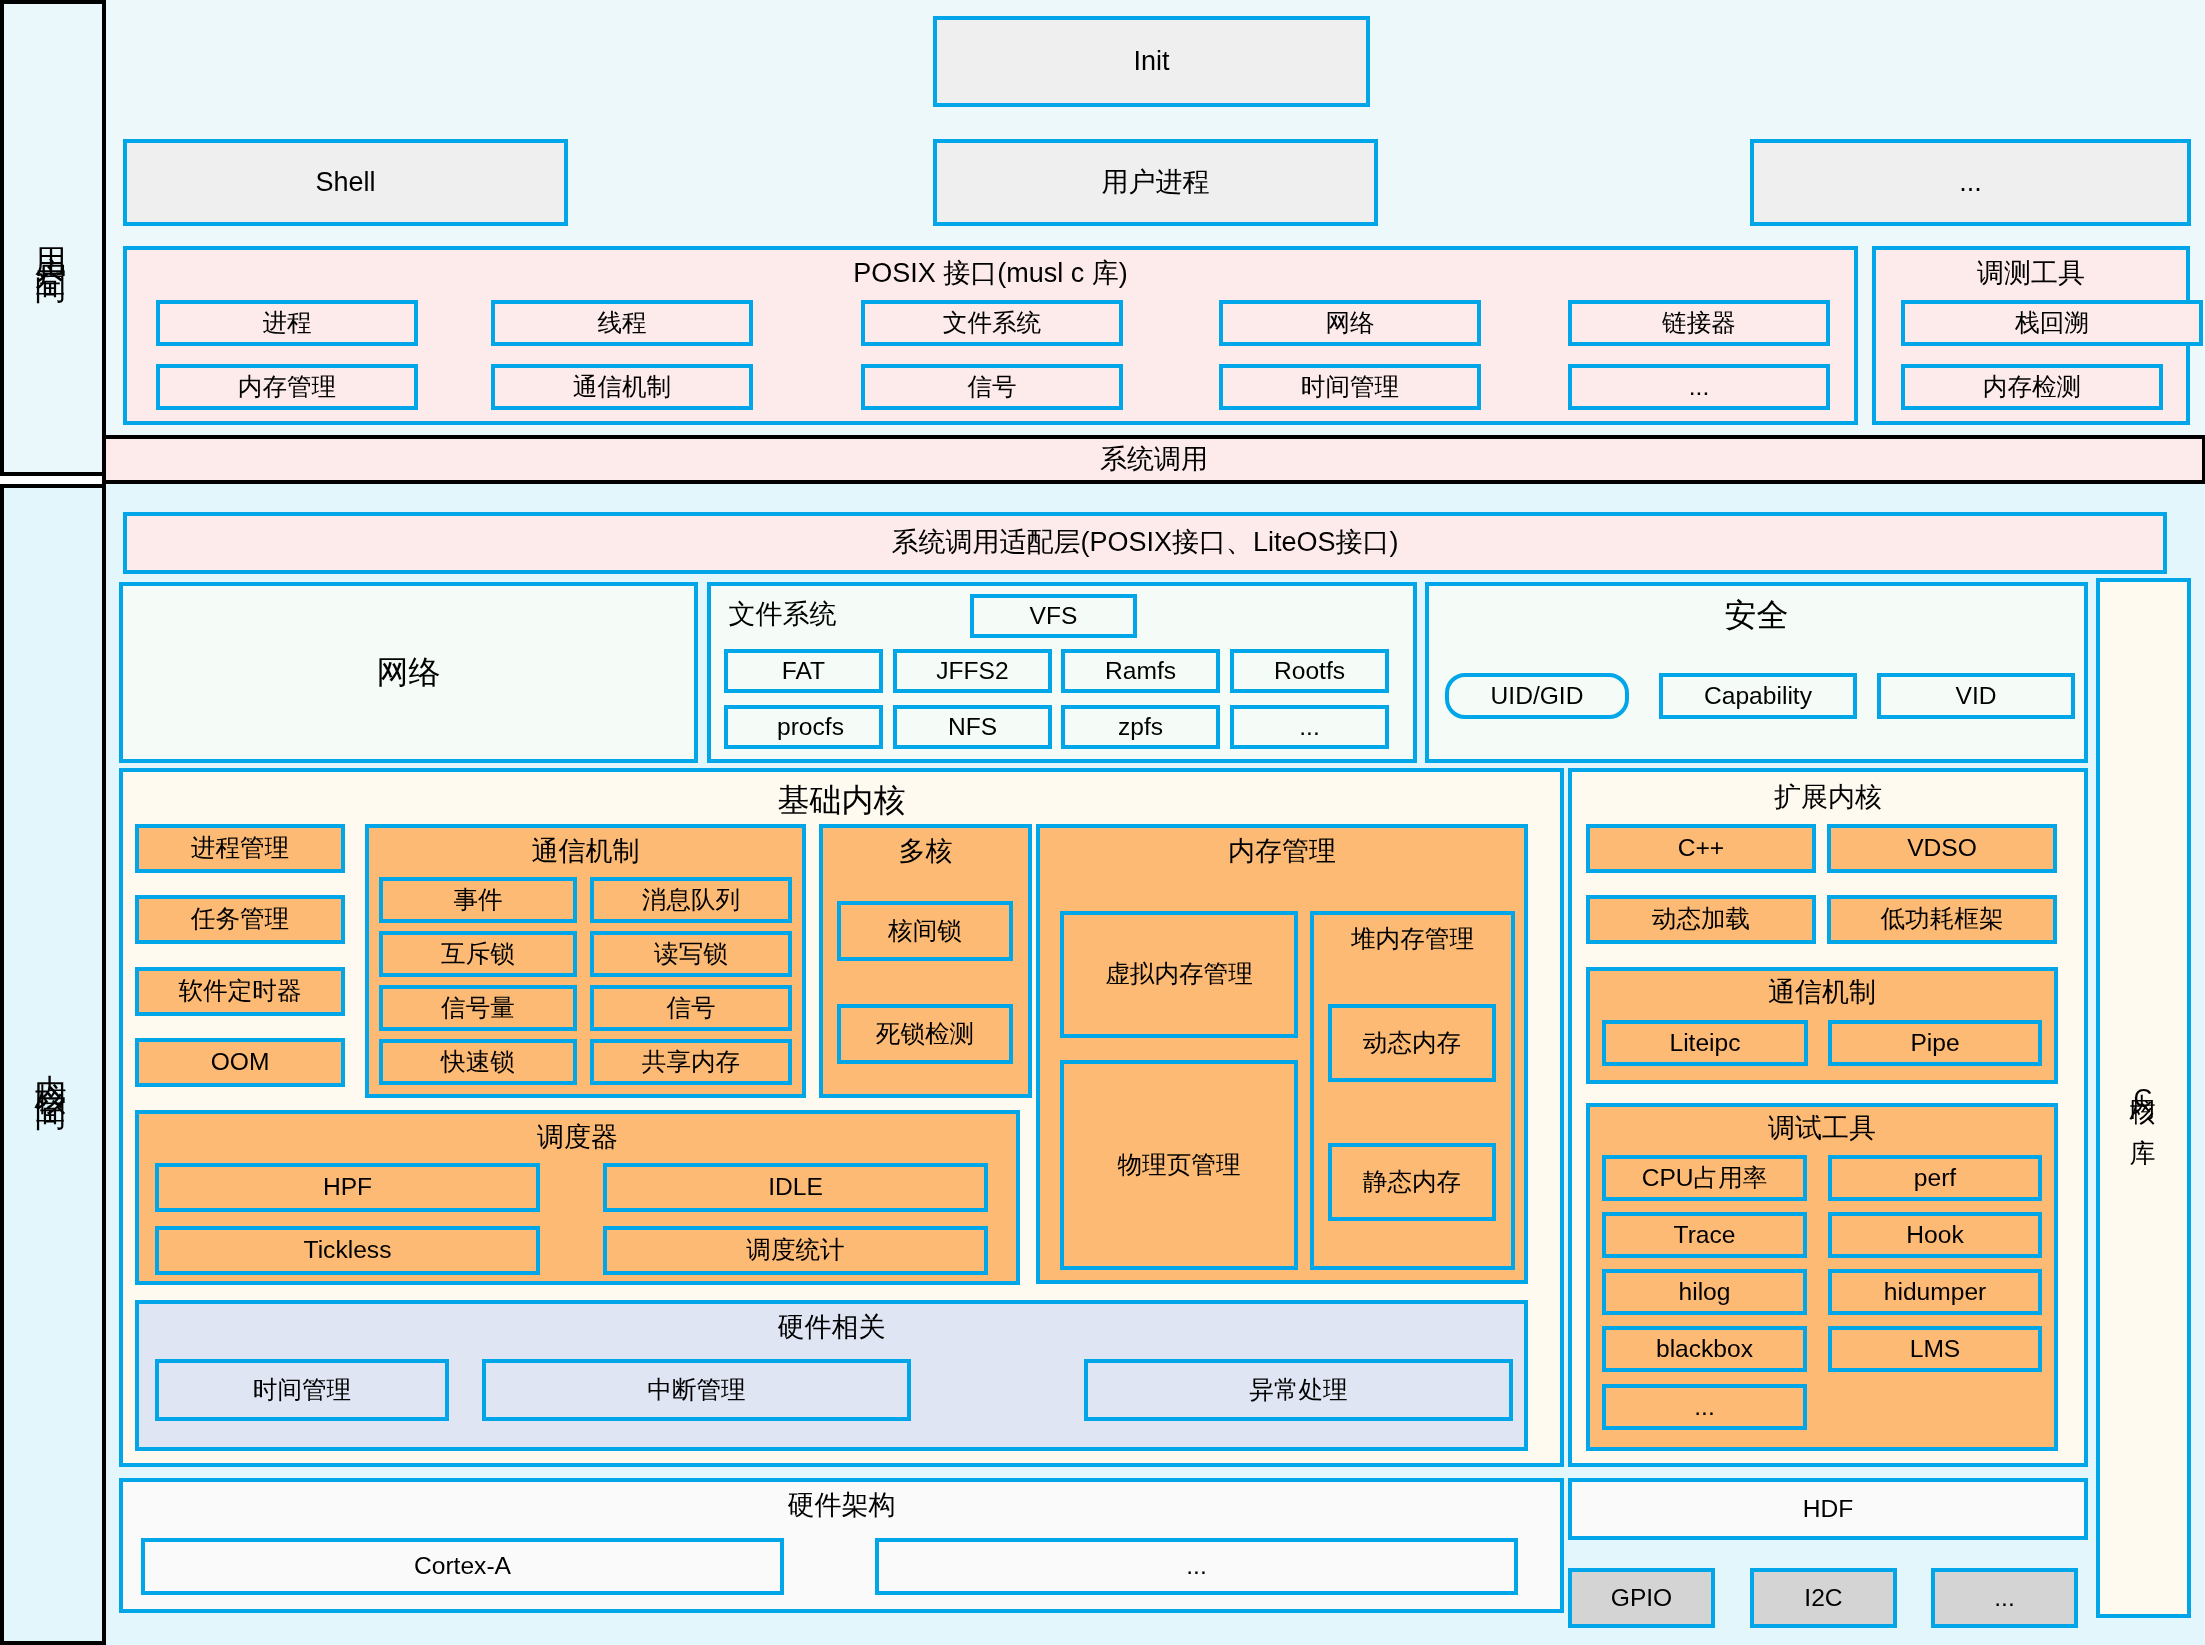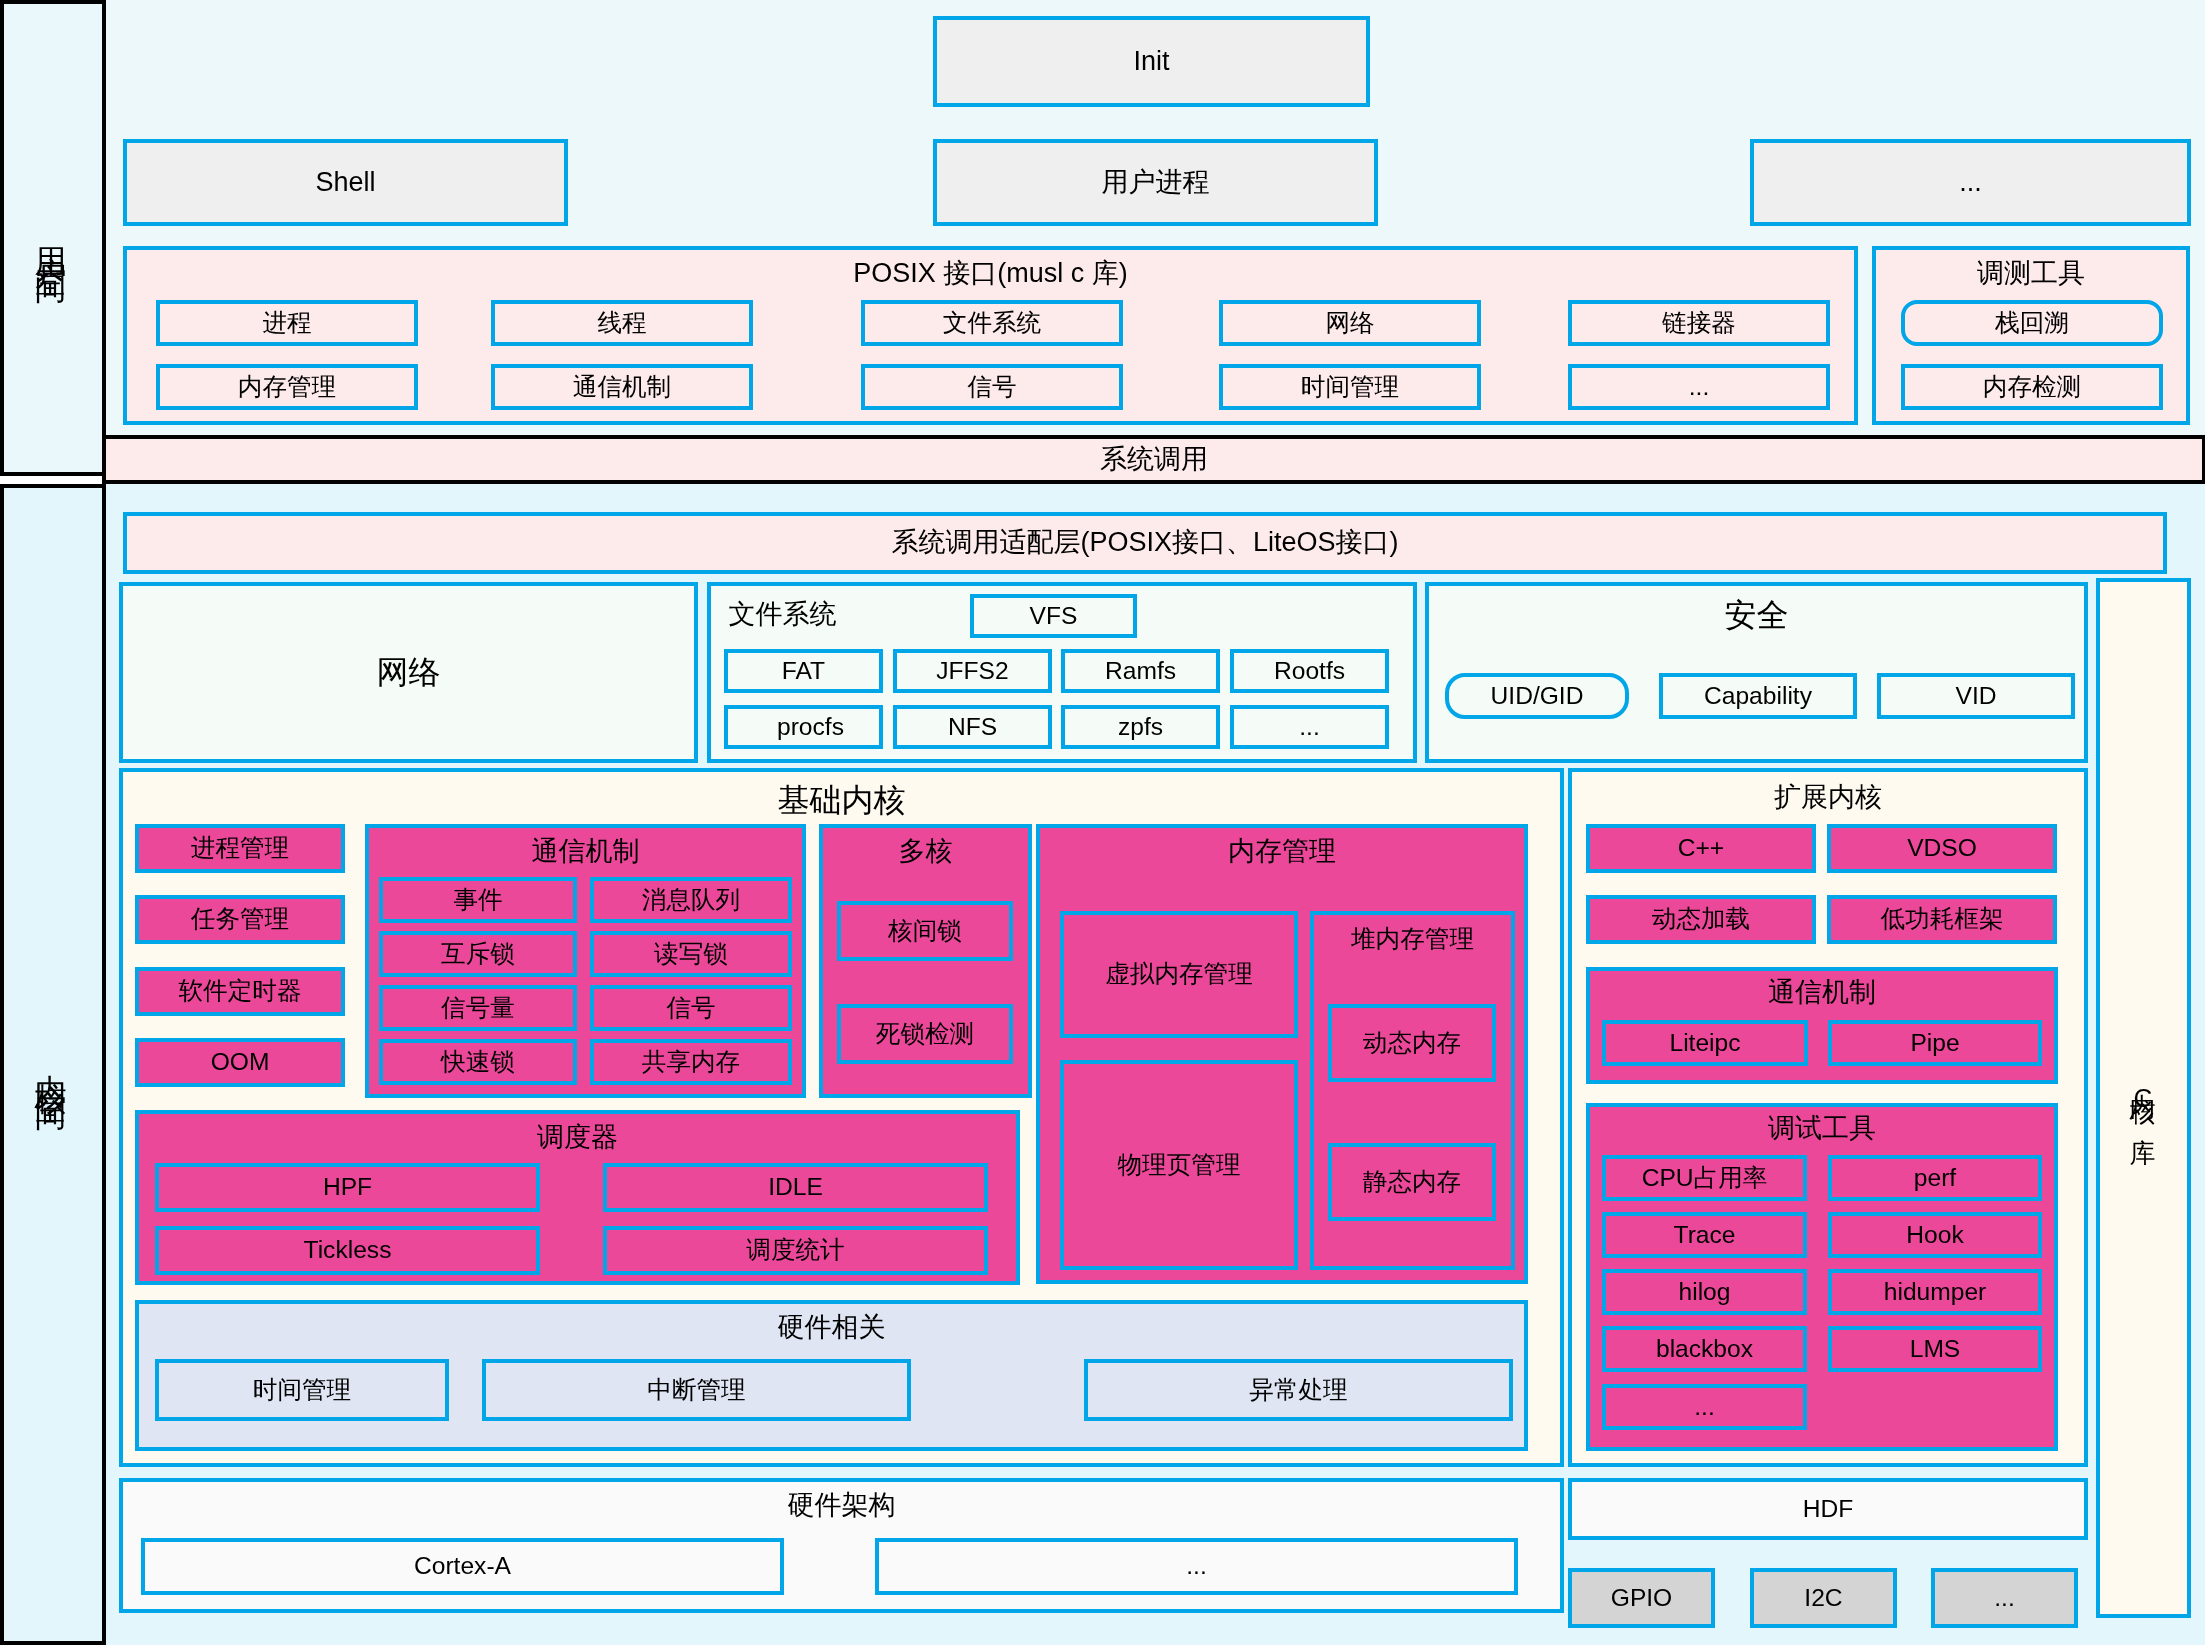--- a/index.html
+++ b/index.html
@@ -20,21 +20,21 @@
   .sidecap{position:absolute;display:flex;align-items:center;justify-content:center;}
   .vtext{writing-mode:vertical-rl;text-orientation:upright;font-size:32px;letter-spacing:8px;color:#000;}
 
   
   .f-grey{background:#efefef;}
   .f-pink{background:#fdeaea;}
   .f-pinkdeep{background:#fdeaea;}
   .f-white{background:#fafafa;}
   .f-mint{background:#f5fcf7;}
   .f-cream{background:#fffaf0;}
-  .f-ltblue{background:#ec4899;}
+  .f-ltblue{background:#fdba74;}
   .f-lav{background:#dfe5f3;}
   .f-grey2{background:#d4d4d4;margin-top:16px;}
 
   .titlerow{position:absolute;left:0;right:0;top:8px;text-align:center;}
 </style>
 </head>
 <body>
 
 <div id="root">
 
@@ -92,21 +92,21 @@
   <div class="bx f-pink center" style="left:1219px;top:364px;width:262px;height:46px;">
       <span class="cap lbl-sm lbl">时间管理</span>
     </div>
   <div class="bx f-pink center" style="left:1568px;top:364px;width:262px;height:46px;">
       <span class="cap lbl-sm lbl">...</span>
     </div>
 
   <div class="bx f-pink" style="left:1872px;top:246px;width:318px;height:179px;">
     <div class="titlerow"><span class="lbl">调测工具</span></div>
   </div>
-  <div class="bx f-pink center" style="left:1901px;top:300px;width:262px;height:46px;border-radius:16px;">
+  <div class="bx f-pink center" style="left:1901px;top:300px;width:302px;height:46px;">
       <span class="cap lbl-sm lbl">栈回溯</span>
     </div>
   <div class="bx f-pink center" style="left:1901px;top:364px;width:262px;height:46px;">
       <span class="cap lbl-sm lbl">内存检测</span>
     </div>
 
   <div style="position:absolute;left:102px;top:435px;width:2104px;height:49px;box-sizing:border-box;background:#fdeaea;border:4px solid #000;display:flex;align-items:center;justify-content:center;">
     <span class="lbl">系统调用</span>
   </div>
 

